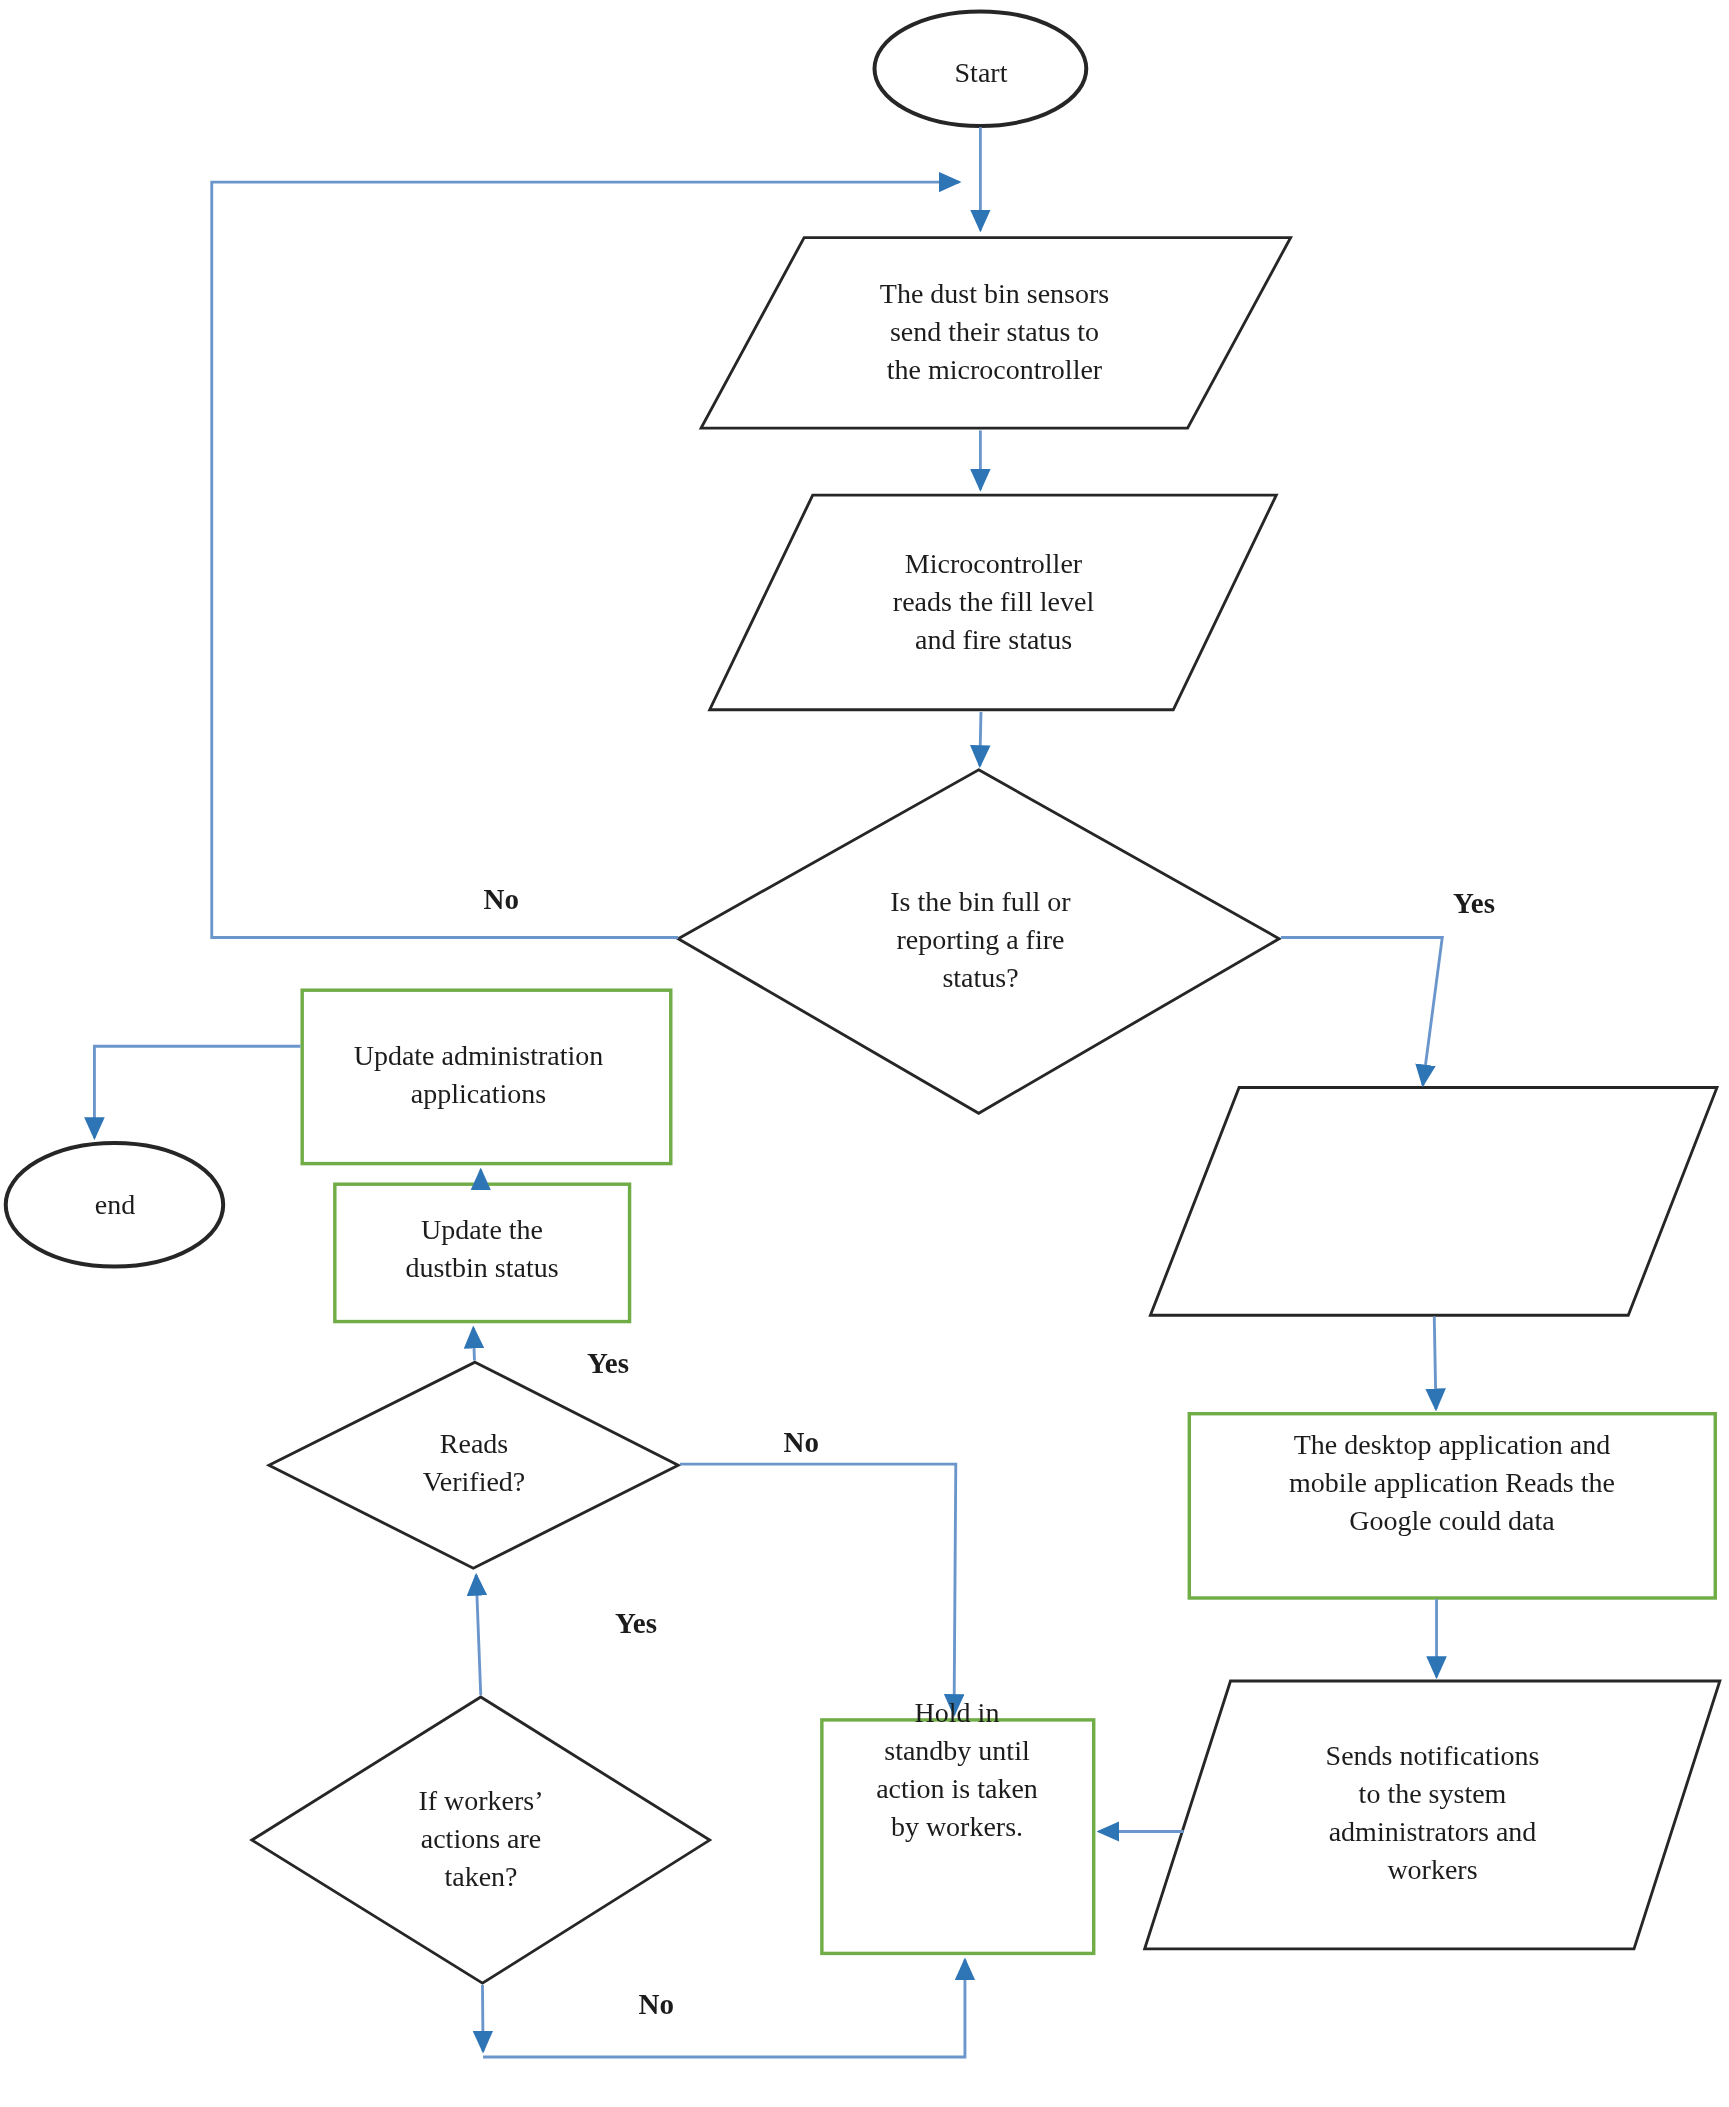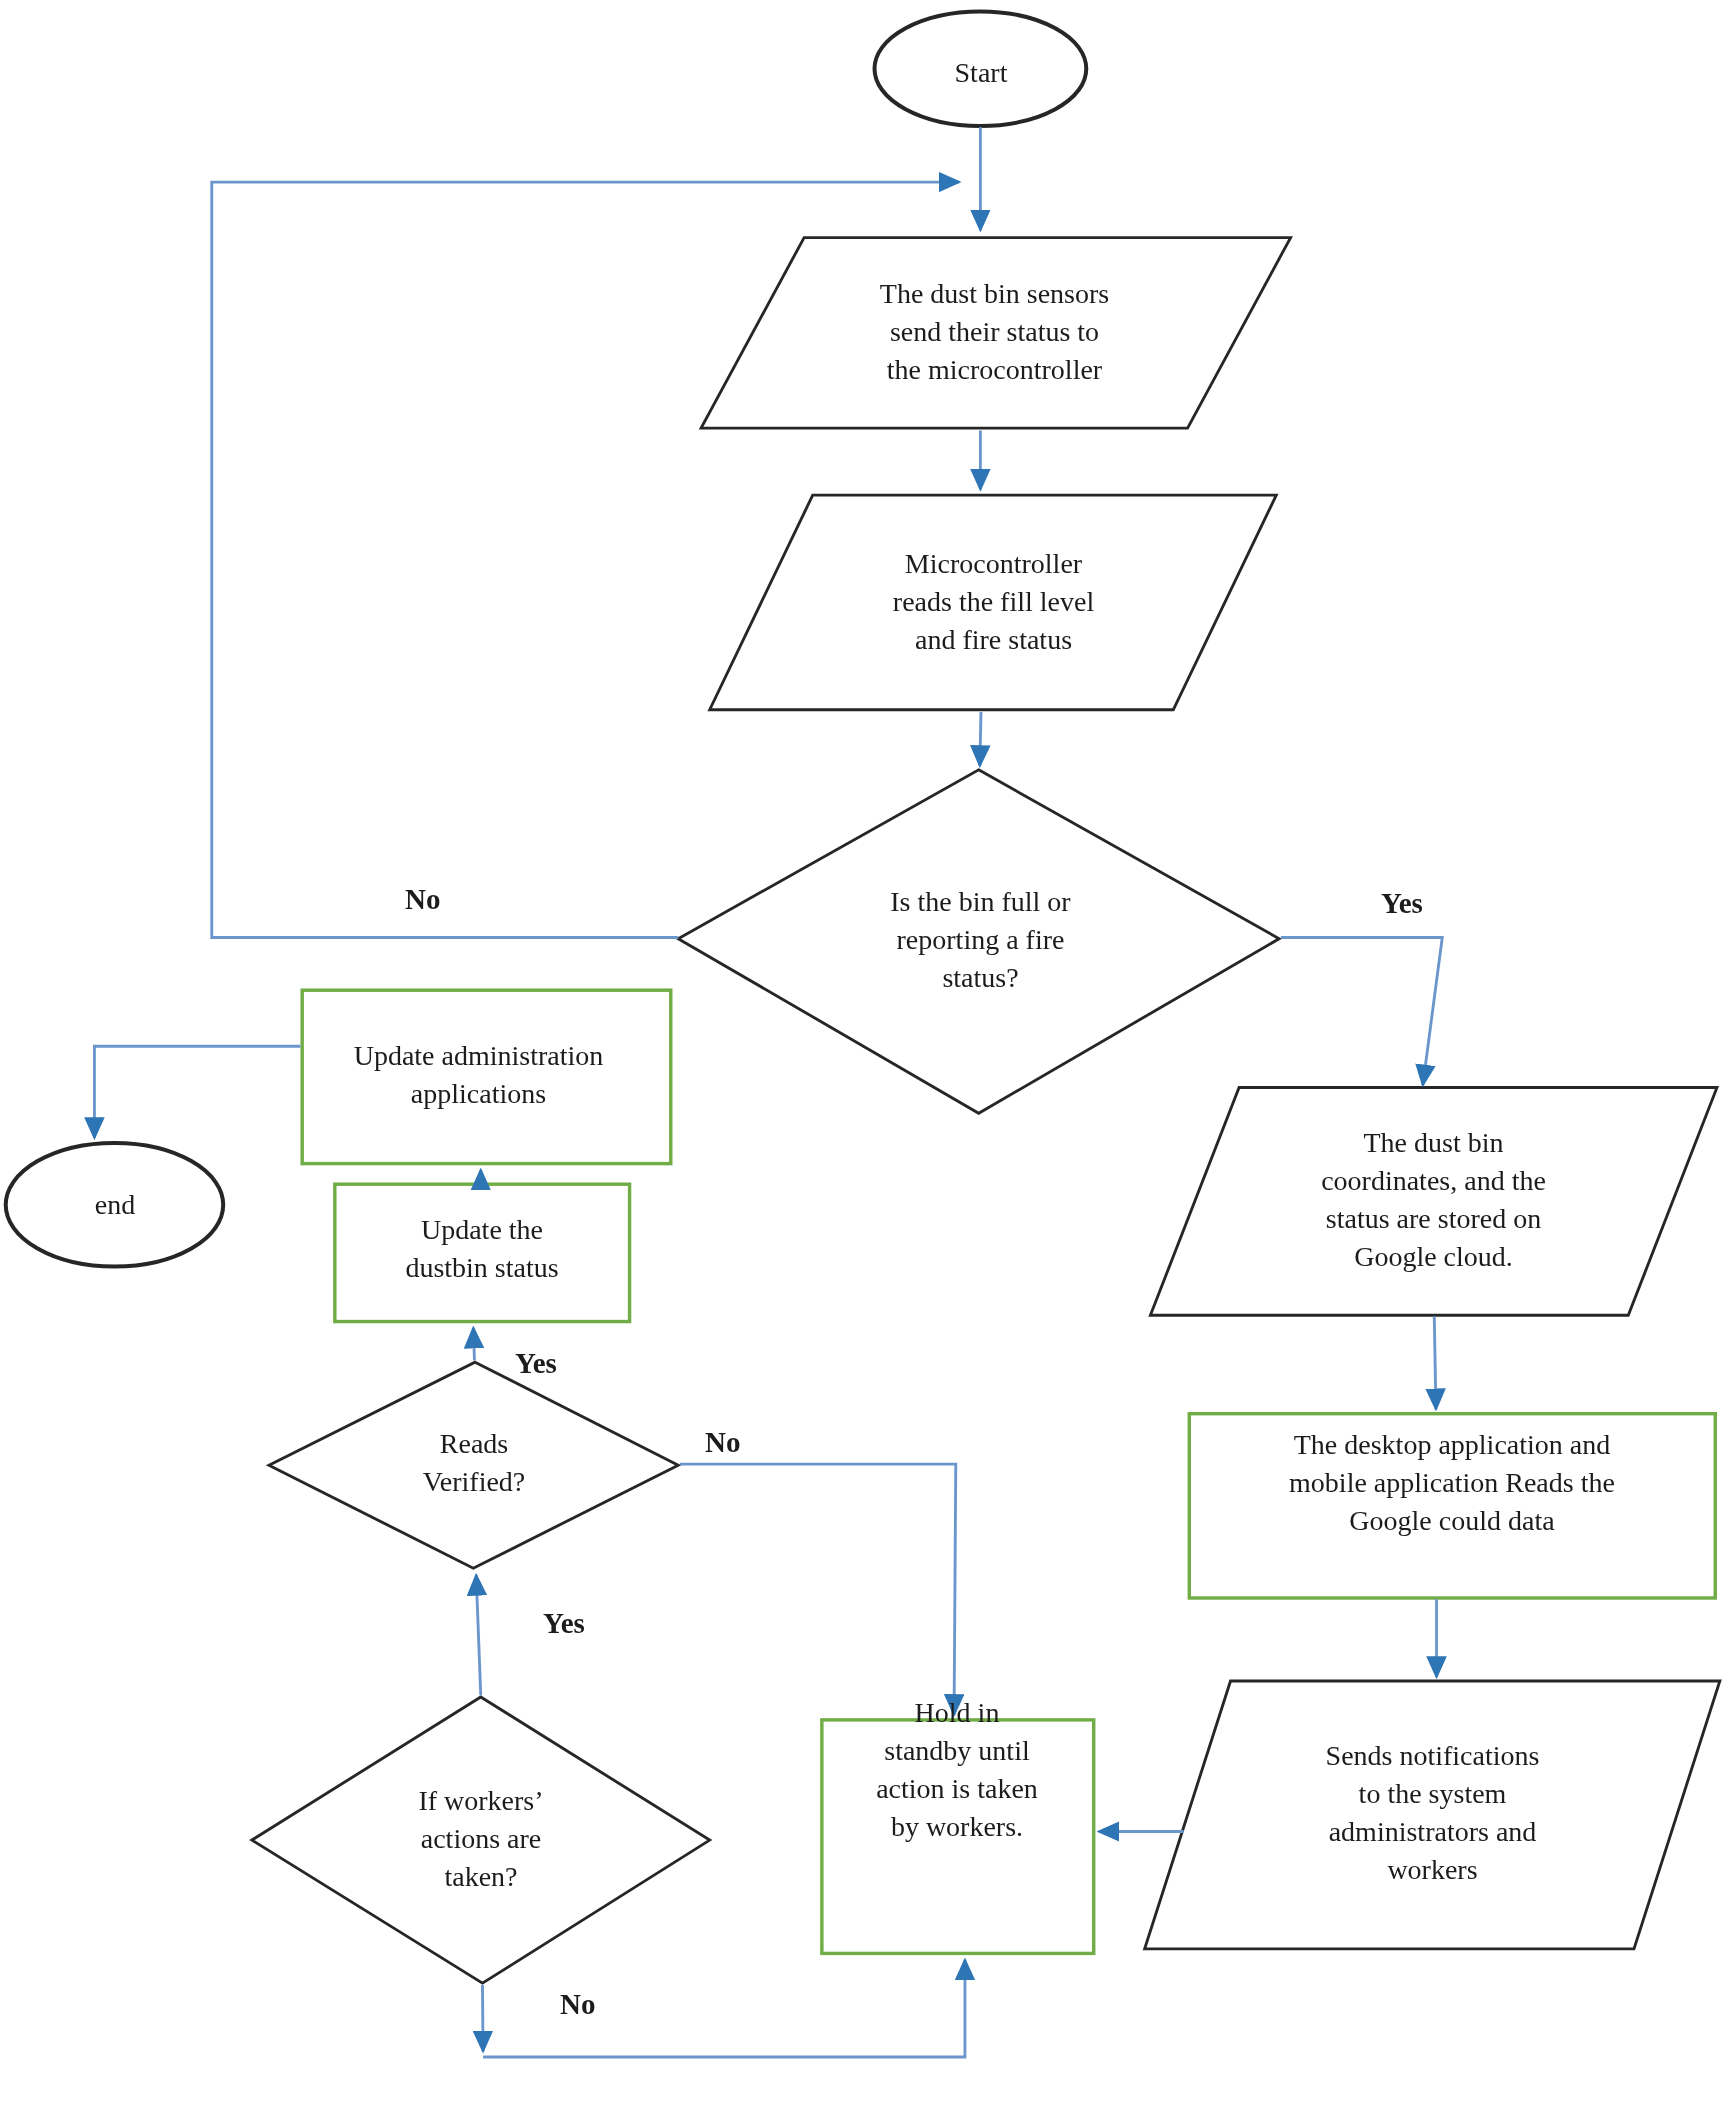--- a/index.html
+++ b/index.html
@@ -6,21 +6,21 @@
   .canvas{
     position:relative;width:1729px;height:2108px;background:#ffffff;overflow:hidden;
     font-family:"Liberation Serif","DejaVu Serif",serif;color:#1c1c1c;
   }
   .canvas svg{position:absolute;left:0;top:0;}
   .node-label{
     position:absolute;text-align:center;white-space:pre-line;
     font-size:28px;line-height:38px;color:#1c1c1c;
   }
   .edge-label{
-    position:absolute;text-align:left;font-size:29px;font-weight:600;color:#1c1c1c;
+    position:absolute;text-align:right;font-size:29px;font-weight:600;color:#1c1c1c;
   }
   .shape{fill:#ffffff;stroke:#262626;stroke-width:5px;}
   .shape.thick{stroke-width:7px;}
   .green{fill:#ffffff;stroke:#70ad47;stroke-width:6px;}
   .edge{fill:none;stroke:#6b96cc;stroke-width:5px;}
 </style>
 </head>
 <body>
 
 <div class="canvas">
@@ -82,24 +82,20 @@
 the microcontroller</div>
 
   <div class="node-label" style="left:793px;top:545px;width:401px;">Microcontroller
 reads the fill level
 and fire status</div>
 
   <div class="node-label" style="left:780px;top:883px;width:401px;">Is the bin full or
 reporting a fire
 status?</div>
 
-  <div class="node-label" style="left:1233px;top:1124px;width:401px;">The dust bin
-coordinates, and the
-status are stored on
-Google cloud.</div>
 
   <div class="node-label" style="left:1200px;top:1426px;width:504px;">The desktop application and
 mobile application Reads the
 Google could data</div>
 
   <div class="node-label" style="left:1232px;top:1737px;width:401px;">Sends notifications
 to the system
 administrators and
 workers</div>
 

